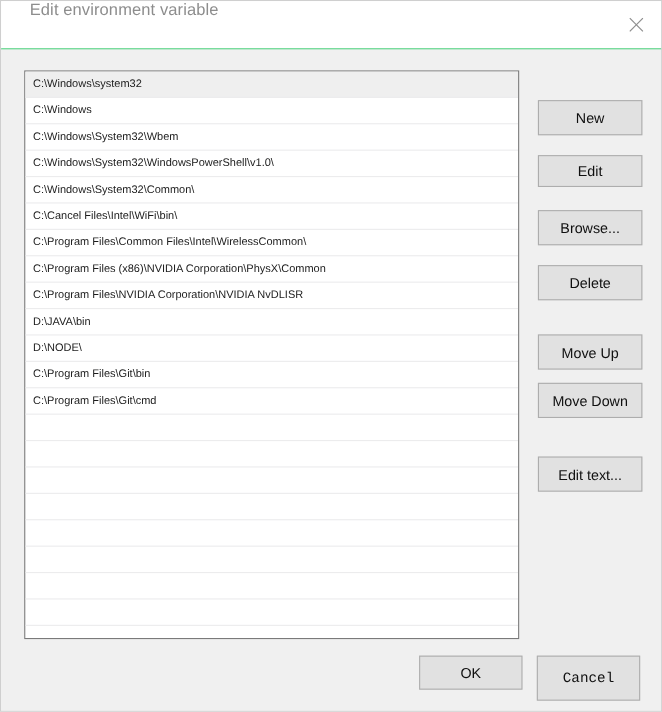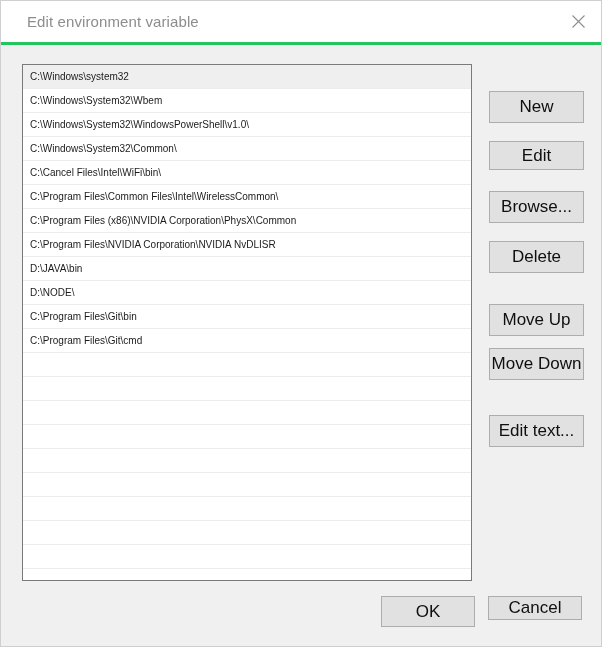--- a/index.html
+++ b/index.html
@@ -27,23 +27,23 @@
     display: flex;
     flex-direction: column;
   }
 
   
   .titlebar {
     height: 44px;
     min-height: 44px;
     background: #ffffff;
     display: flex;
-    align-items: center;
+    align-items: flex-start;
     justify-content: space-between;
-    border-bottom: 3px solid #22c55e;
+    border-bottom: 1px solid #22c55e;
     box-sizing: border-box;
   }
   .title-text {
     font-size: 15px;
     color: #8d8d8d;
     padding-left: 26px;
     letter-spacing: 0.1px;
     white-space: nowrap;
     user-select: none;
   }
@@ -94,42 +94,42 @@
     color: transparent;
   }
 
   
   .btn {
     position: absolute;
     background: #e1e1e1;
     border: 1px solid #adadad;
     box-sizing: border-box;
     font-family: "Liberation Sans", sans-serif;
-    font-size: 17px;
+    font-size: 13px;
     color: #0f0f0f;
     display: flex;
     align-items: center;
     justify-content: center;
     cursor: default;
     padding: 0;
     white-space: nowrap;
     user-select: none;
   }
 
   .btn-new       { left: 488px; top: 46px;  width: 95px; height: 32px; }
   .btn-edit      { left: 488px; top: 96px;  width: 95px; height: 29px; }
   .btn-browse    { left: 488px; top: 146px; width: 95px; height: 32px; }
   .btn-delete    { left: 488px; top: 196px; width: 95px; height: 32px; }
   .btn-moveup    { left: 488px; top: 259px; width: 95px; height: 32px; }
   .btn-movedown  { left: 488px; top: 303px; width: 95px; height: 32px; }
   .btn-edittext  { left: 488px; top: 370px; width: 95px; height: 32px; }
 
   
   .btn-ok     { left: 380px; top: 551px; width: 94px; height: 31px; }
-  .btn-cancel { left: 487px; top: 551px; width: 94px; height: 24px; }
+  .btn-cancel { left: 487px; top: 551px; width: 94px; height: 41px; font-family: Liberation Mono, monospace; }
 </style>
 </head>
 <body>
 
 <div class="window">
 
   <div class="titlebar">
     <span class="title-text">Edit environment variable</span>
     <div class="close-btn">
       <span>
@@ -138,20 +138,21 @@
           <line x1="12.5" y1="0.5" x2="0.5" y2="12.5" stroke="#8d8d8d" stroke-width="1.1"></line>
         </svg>
       </span>
     </div>
   </div>
 
   <div class="dialog-body">
 
     <div class="listbox" id="path-list">
         <div class="list-row selected">C:\Windows\system32</div>
+        <div class="list-row">C:\Windows</div>
         <div class="list-row">C:\Windows\System32\Wbem</div>
         <div class="list-row">C:\Windows\System32\WindowsPowerShell\v1.0\</div>
         <div class="list-row">C:\Windows\System32\Common\</div>
         <div class="list-row">C:\Cancel Files\Intel\WiFi\bin\</div>
         <div class="list-row">C:\Program Files\Common Files\Intel\WirelessCommon\</div>
         <div class="list-row">C:\Program Files (x86)\NVIDIA Corporation\PhysX\Common</div>
         <div class="list-row">C:\Program Files\NVIDIA Corporation\NVIDIA NvDLISR</div>
         <div class="list-row">D:\JAVA\bin</div>
         <div class="list-row">D:\NODE\</div>
         <div class="list-row">C:\Program Files\Git\bin</div>

